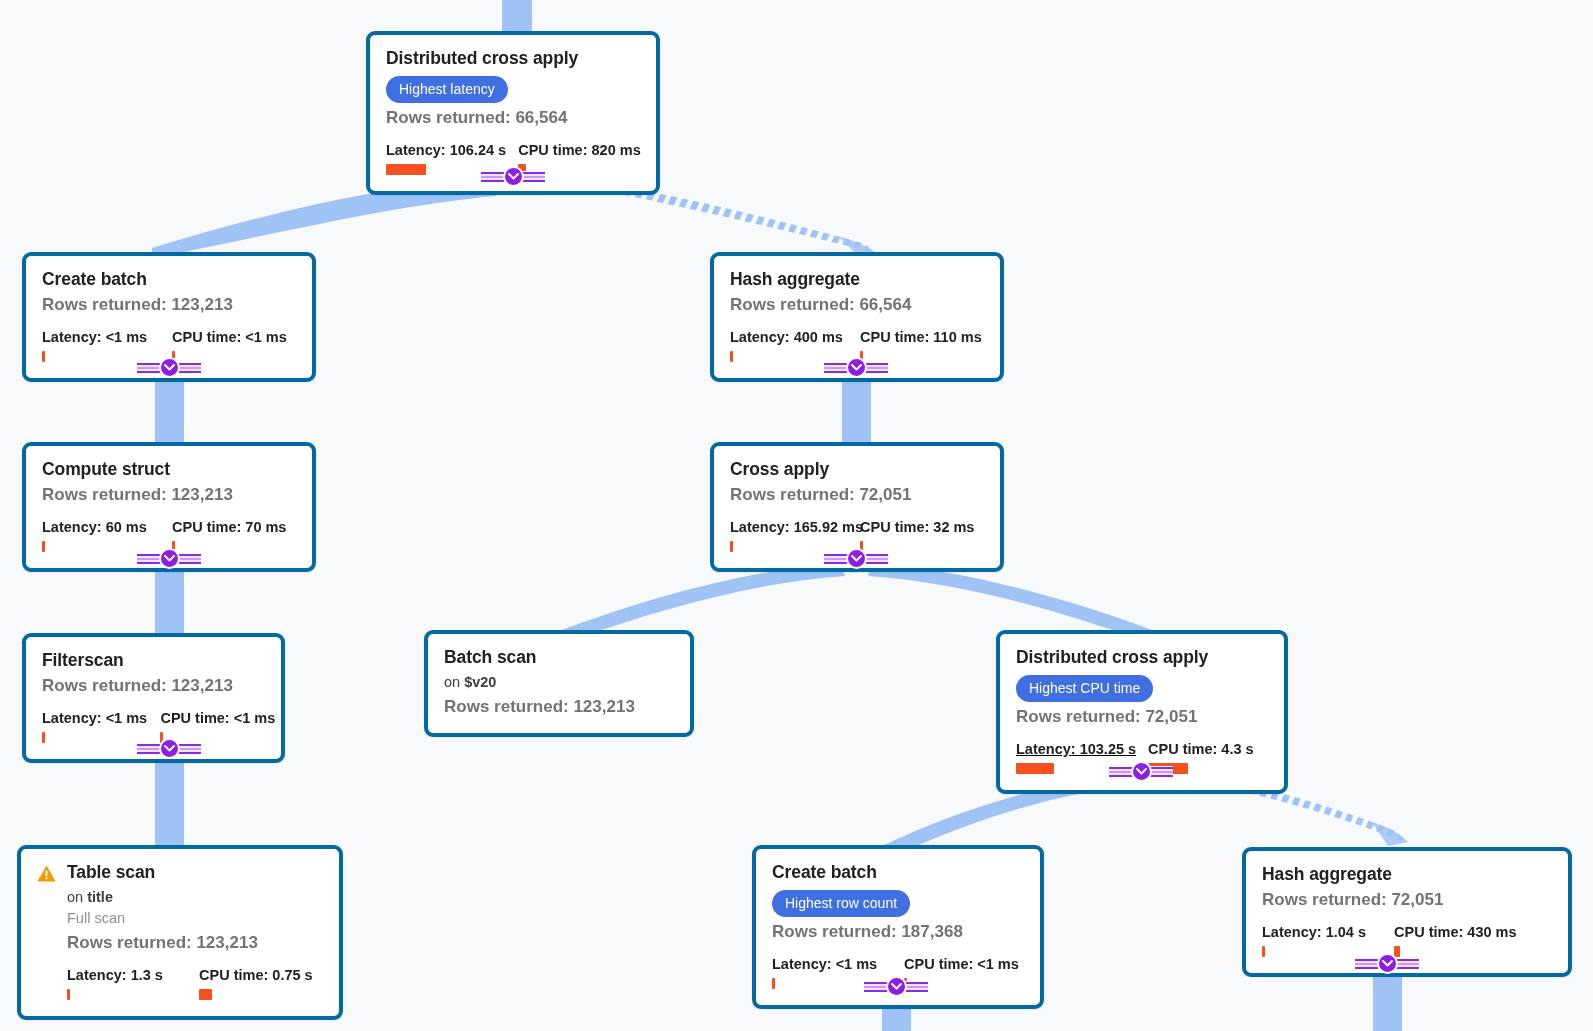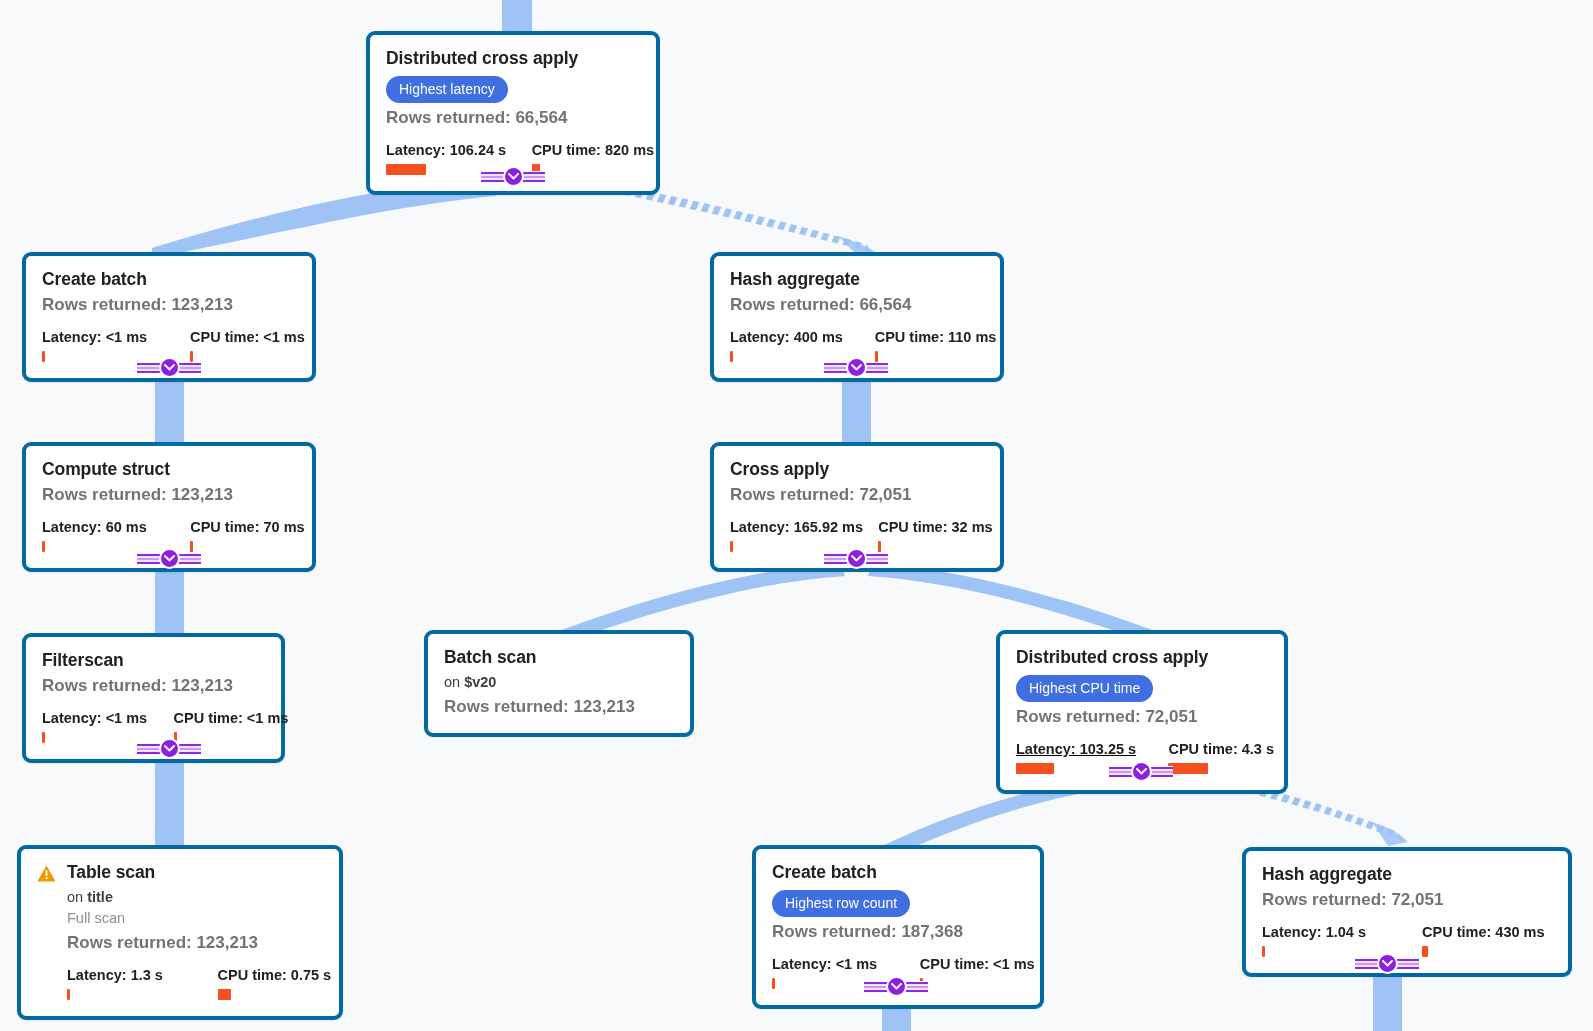--- a/index.html
+++ b/index.html
@@ -87,21 +87,20 @@
     line-height: 1;
     padding: 6px 13px 7px 13px;
     border-radius: 999px;
     margin-top: 6px;
     margin-bottom: 1px;
     white-space: nowrap;
   }
   .metrics {
     display: flex;
     margin-top: 14px;
-    gap: 28px;
   }
   .metric {
     min-width: 0;
   }
   .metric-label {
     font-size: 14.5px;
     font-weight: bold;
     color: #202124;
     white-space: nowrap;
   }

